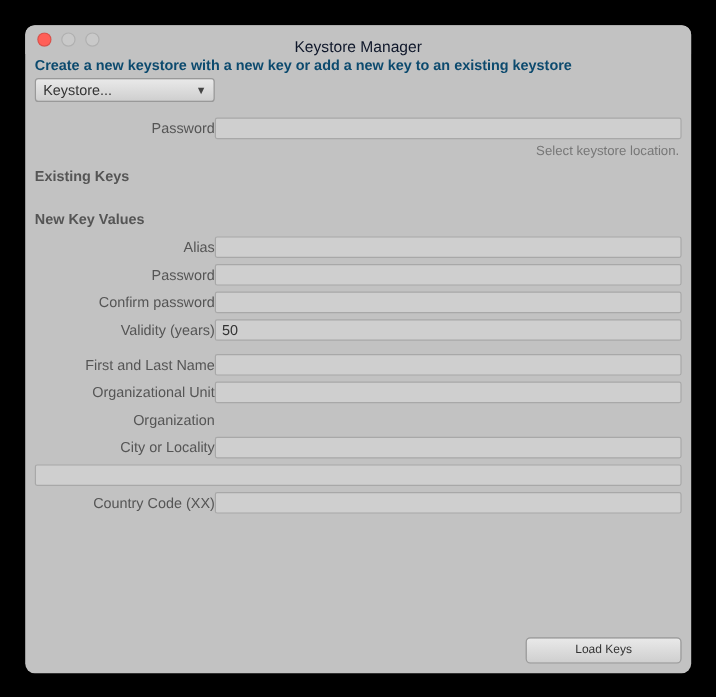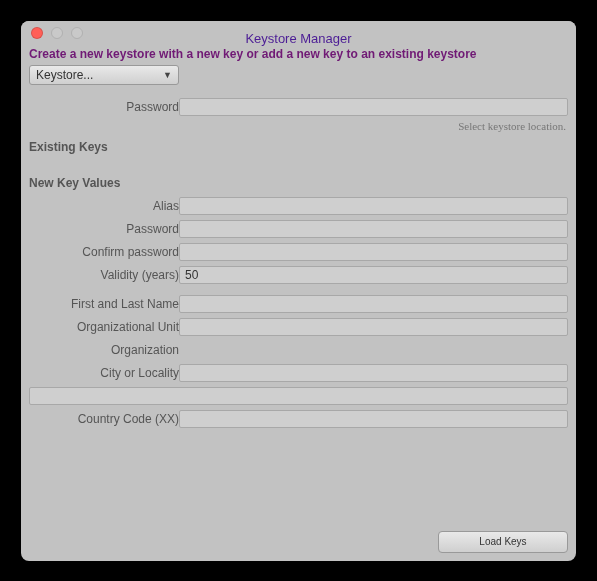--- a/index.html
+++ b/index.html
@@ -39,33 +39,33 @@
   .dot {
     width: 12px; height: 12px; border-radius: 50%;
     border: 0.5px solid rgba(0,0,0,0.15);
   }
   .dot.red { background: #ff5f57; }
   .dot.grey { background: #c9c9c9; border-color: #b0b0b0; }
   .titlebar-title {
     flex: 1;
     text-align: center;
     font-size: 13px;
-    color: #4c1d95;
+    color: #0f172a;
     margin-top: 12px;
   }
   .content {
     padding: 0 8px 8px 8px;
     flex: 1;
     display: flex;
     flex-direction: column;
   }
   .instruction {
     font-weight: bold;
     font-size: 12px;
-    color: #701a75;
+    color: #0c4a6e;
     padding: 2px 0 4px 0;
   }
   .dropdown {
     width: 150px;
     height: 20px;
     background: linear-gradient(#e9e9e9, #cfcfcf);
     border: 1px solid #999;
     border-radius: 3px;
     display: flex;
     align-items: center;
@@ -98,21 +98,20 @@
     padding: 0 5px;
     font-size: 12px;
     color: #333;
     outline: none;
   }
   .hint {
     text-align: right;
     font-size: 11px;
     color: #777;
     padding: 2px 2px 0 0;
-    font-family: Liberation Serif, serif;
   }
   .section-head {
     font-weight: bold;
     color: #555;
     font-size: 12px;
     margin-top: 8px;
     margin-bottom: 4px;
   }
   .gap { height: 10px; }
   .gap-sm { height: 6px; }

